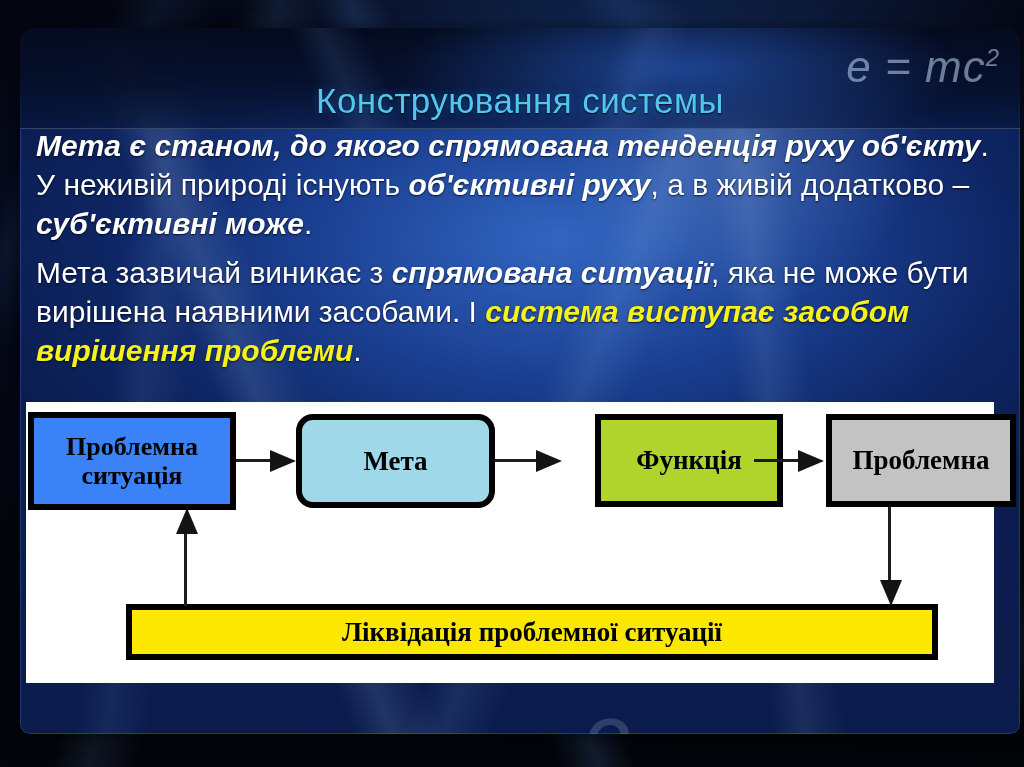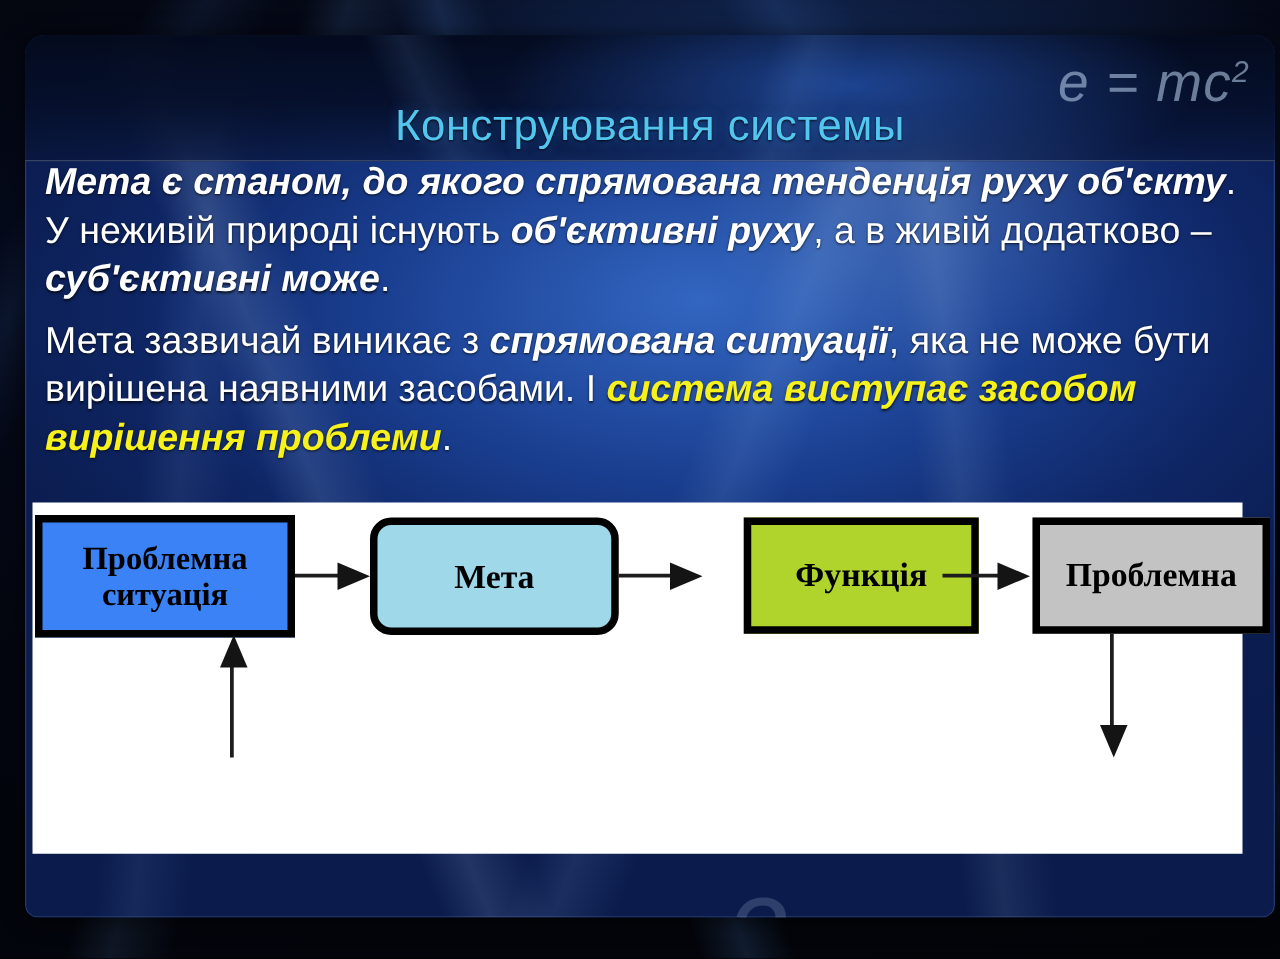--- a/index.html
+++ b/index.html
@@ -278,20 +278,21 @@
 
     <div class="watermark-2">2</div>
   </div>
 
   <div class="diagram">
 
     <div class="node" id="node-problem">Проблемна ситуація</div>
     <div class="node" id="node-goal">Мета</div>
     <div class="node" id="node-function">Функція</div>
     <div class="node" id="node-structure">Проблемна</div>
+    <div class="node" id="node-resolve">Ліквідація проблемної ситуації</div>
 
     <div class="conn h-line" style="left:210px; top:57px; width:36px;"></div>
     <div class="arrow-right" style="left:244px; top:48px;"></div>
 
     <div class="conn h-line" style="left:469px; top:57px; width:42px;"></div>
     <div class="arrow-right" style="left:510px; top:48px;"></div>
 
     <div class="conn h-line" style="left:728px; top:57px; width:46px;"></div>
     <div class="arrow-right" style="left:772px; top:48px;"></div>
 

